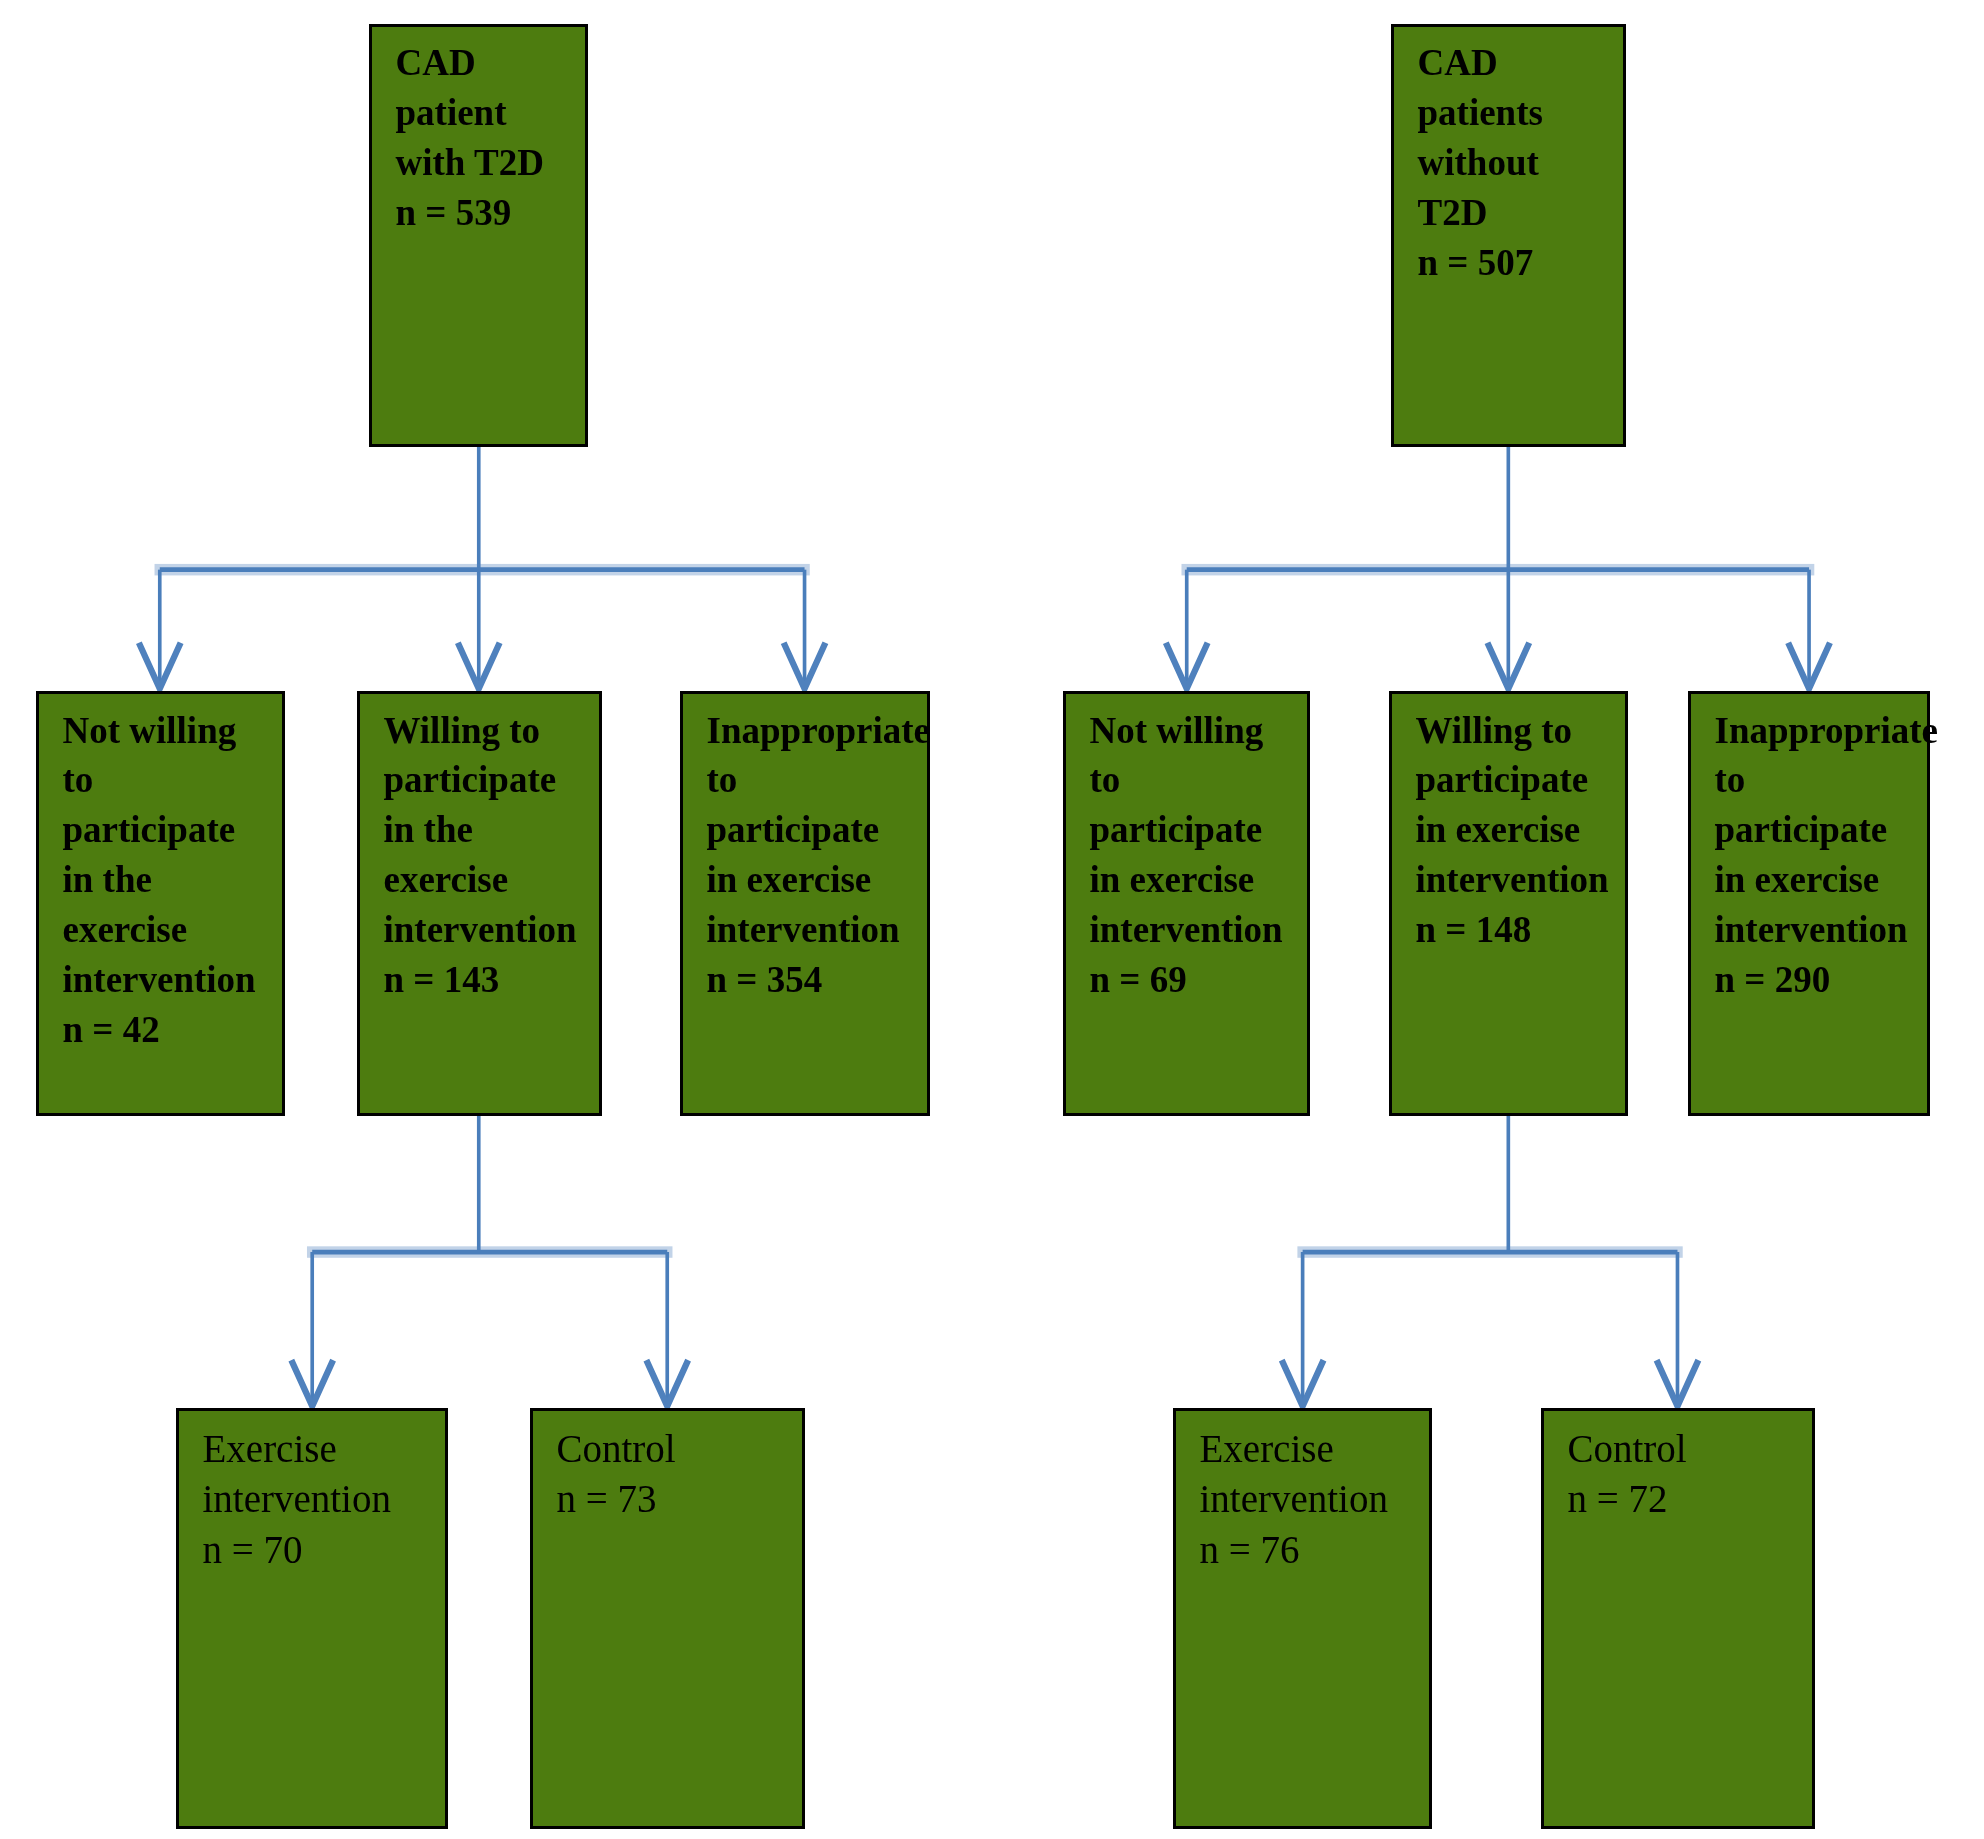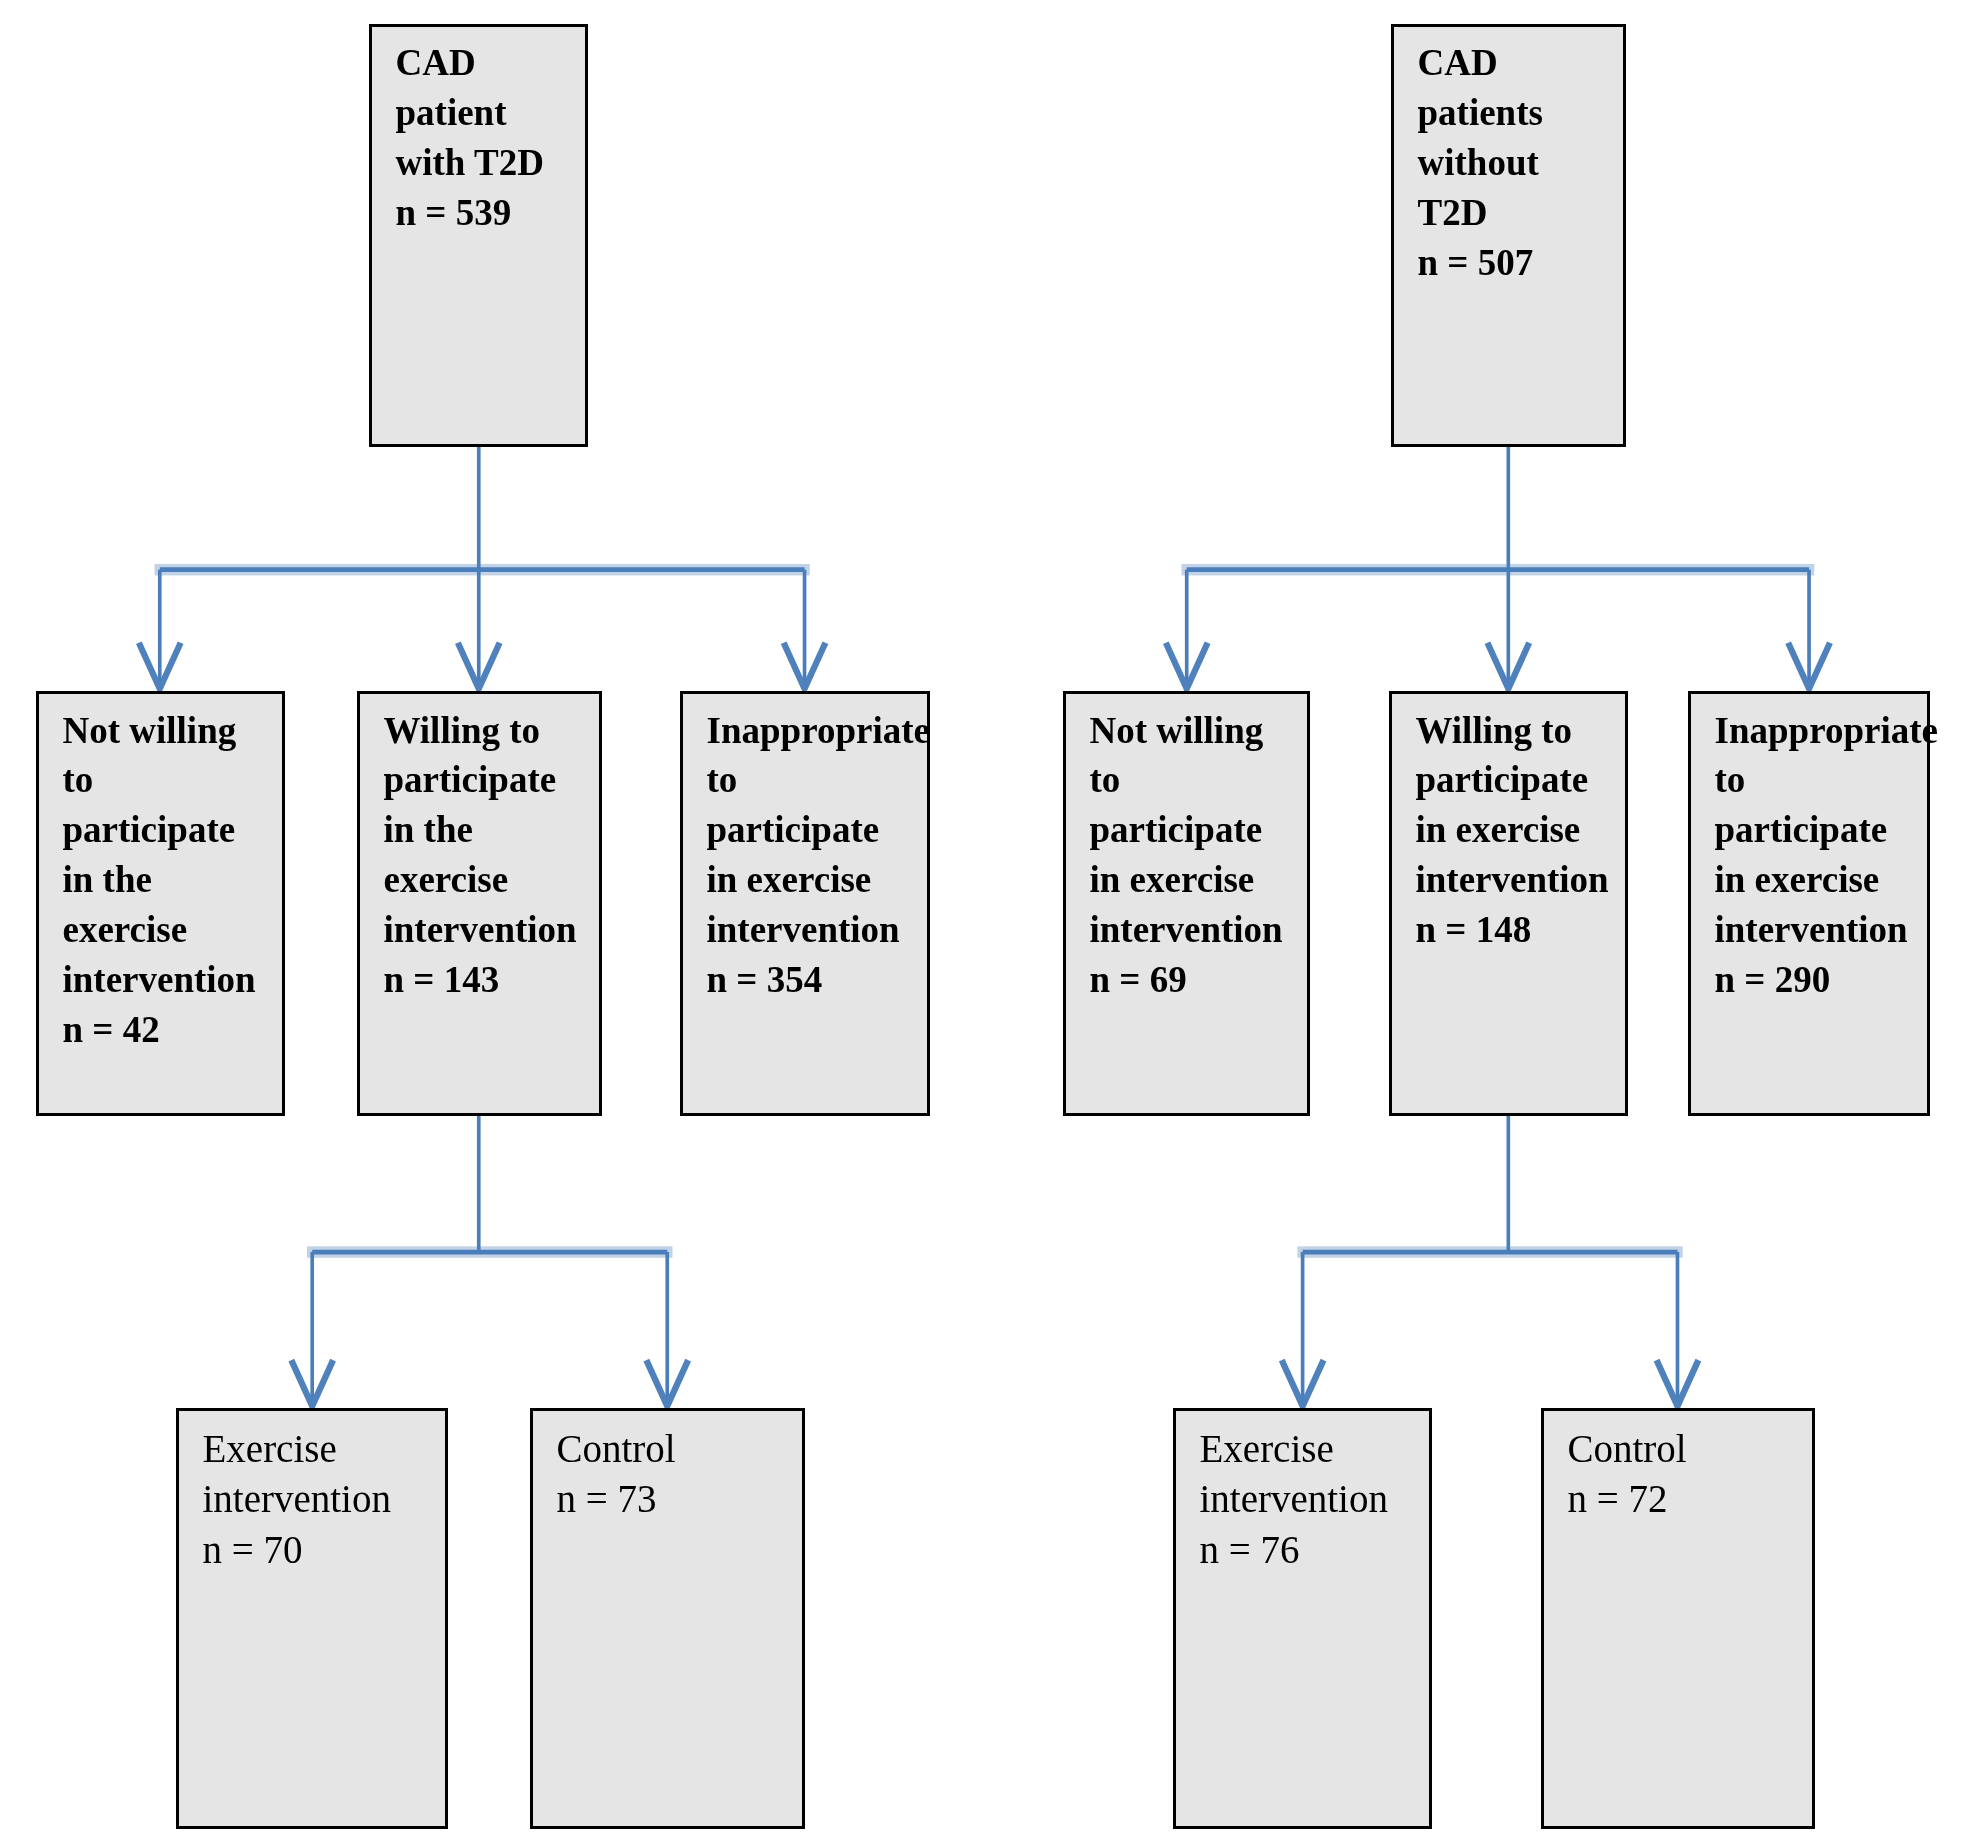--- a/index.html
+++ b/index.html
@@ -8,21 +8,21 @@
     width: 1985px;
     height: 1840px;
     background: #ffffff;
     font-family: "Liberation Serif", "DejaVu Serif", serif;
     color: #000000;
   }
   .fbox {
     position: absolute;
     box-sizing: border-box;
     border: 3.7px solid #000000;
-    background: #e5e5e5;
+    background: #4d7c0f;
     white-space: pre-line;
     overflow: visible;
   }
   .txt-bold {
     font-size: 37px;
     font-weight: 700;
     line-height: 1.35;
     padding: 11.5px 14.6px 10.4px 23.5px;
   }
   .txt-reg {

